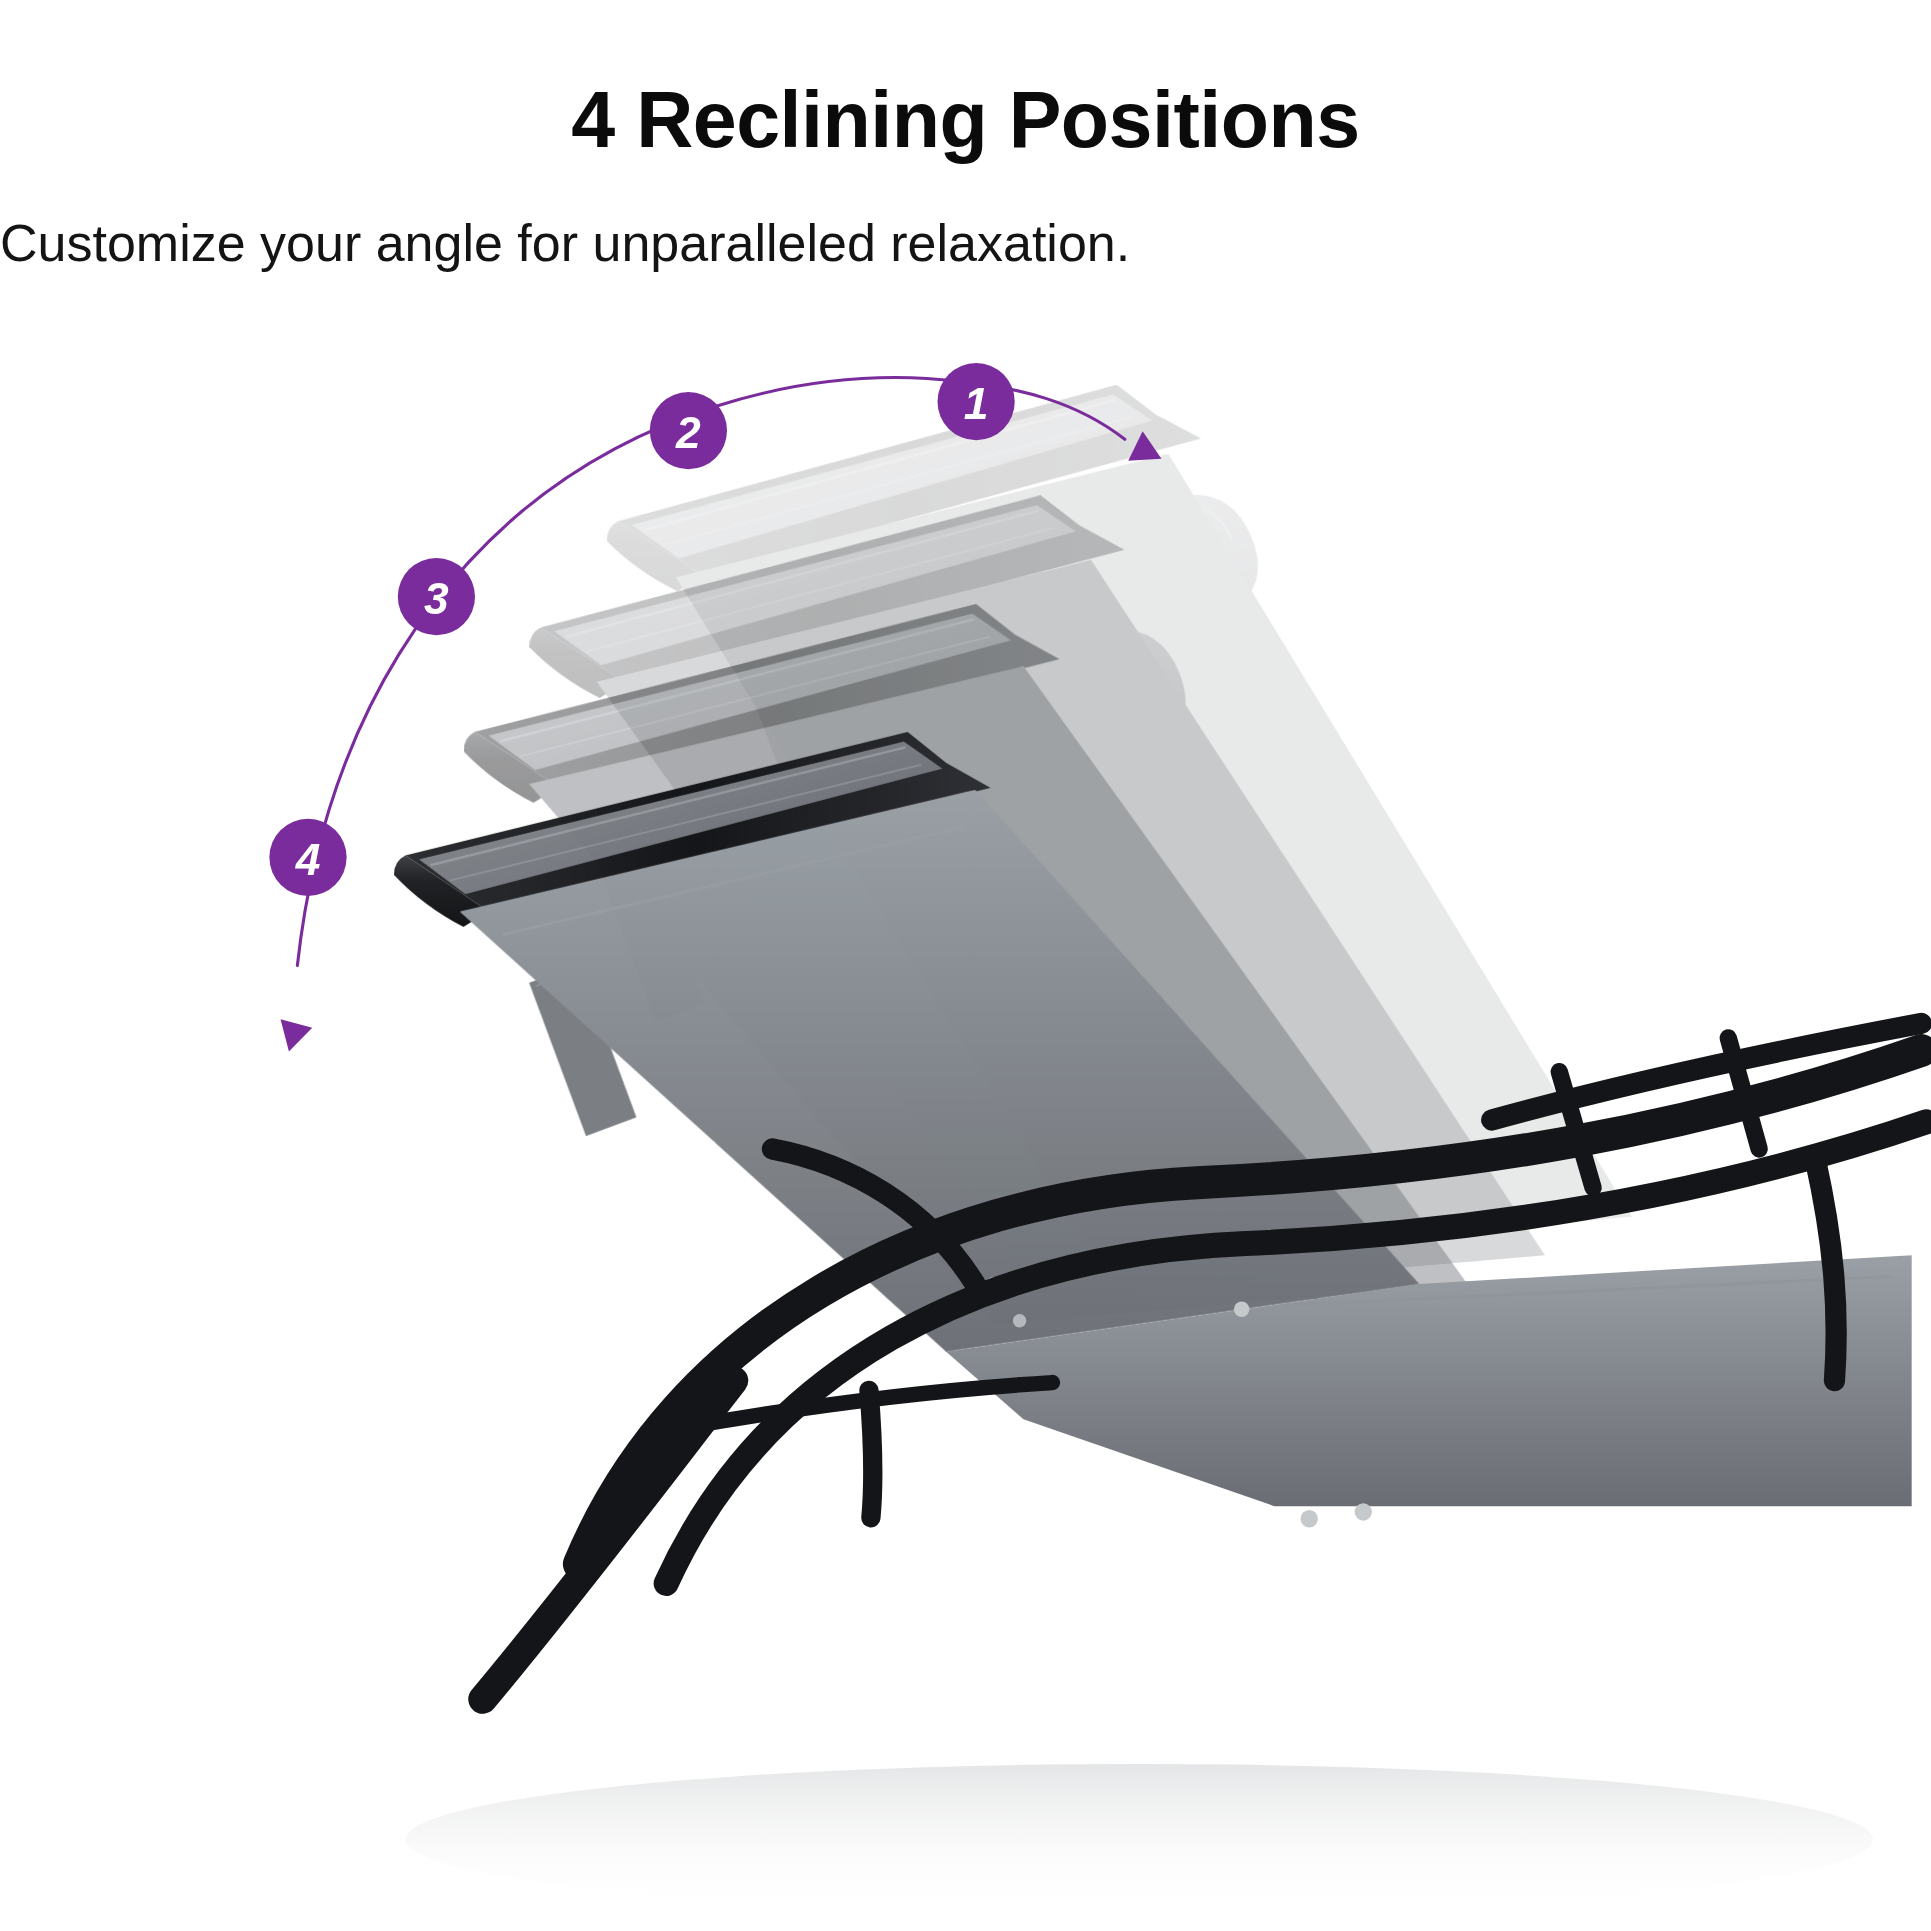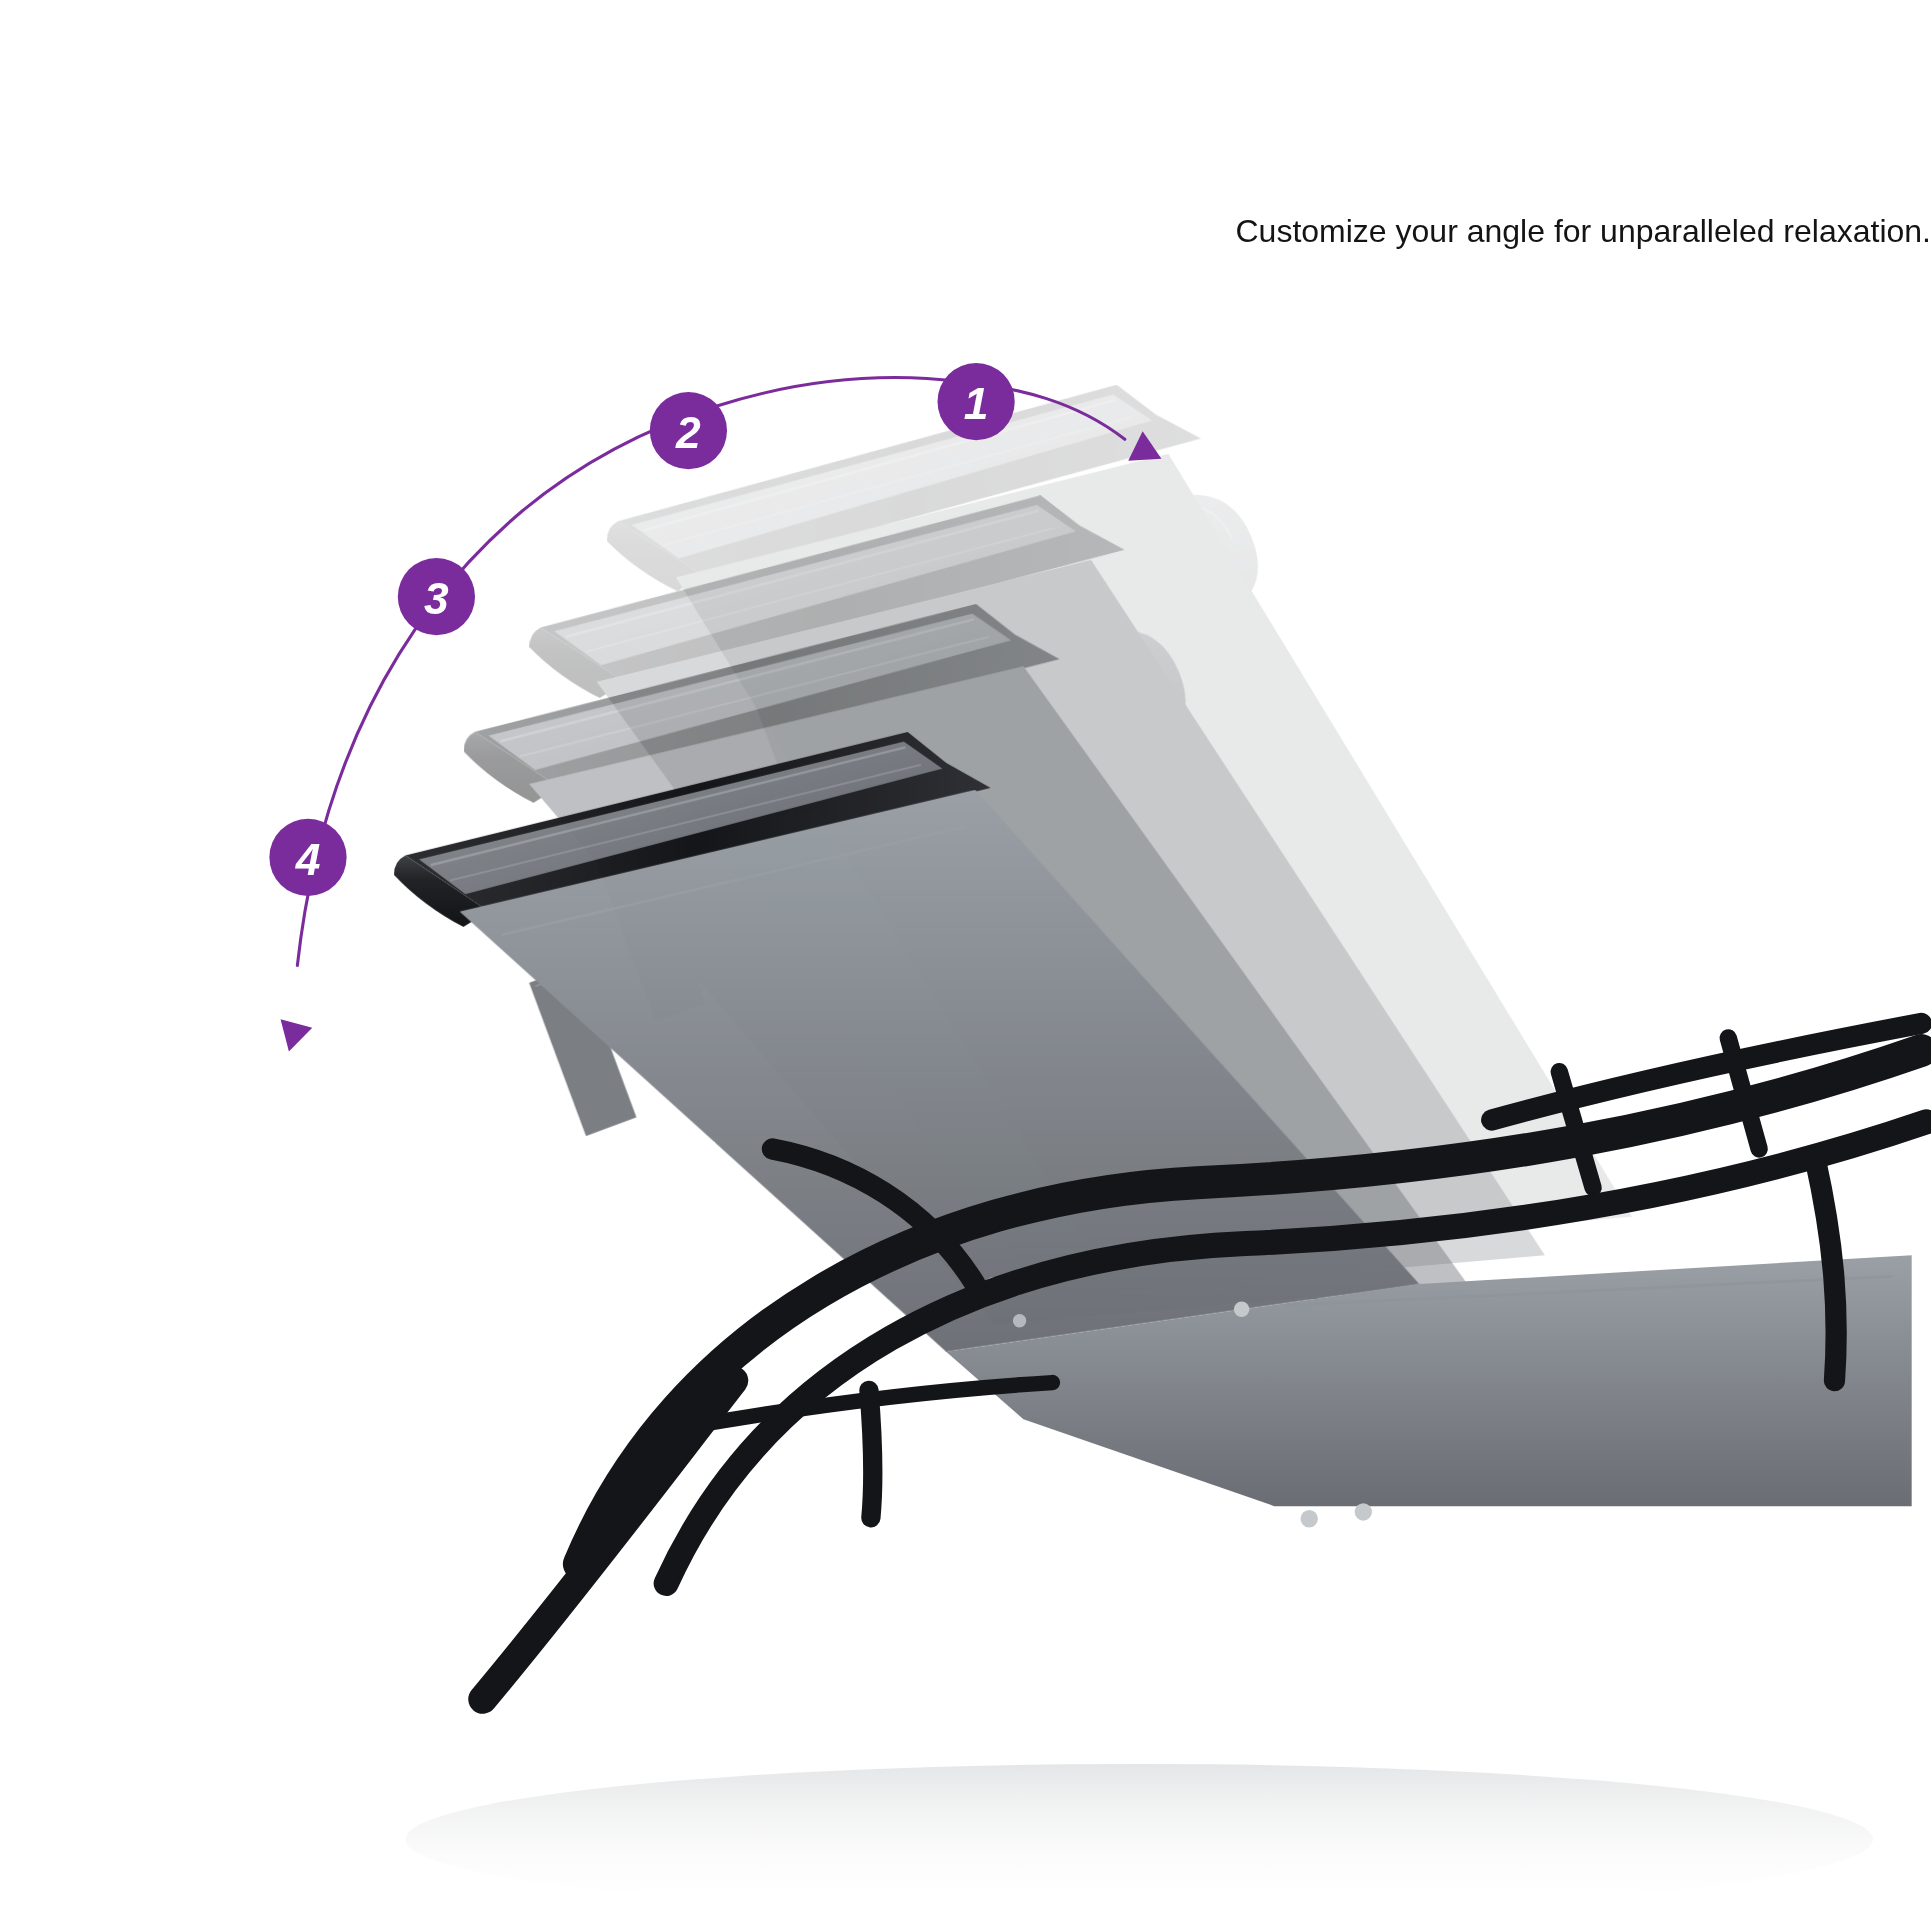--- a/index.html
+++ b/index.html
@@ -15,22 +15,22 @@
   
   .title{
     position:absolute; left:0; right:0; top:79px;
     text-align:center;
     font-size:79px; line-height:1.05;
     font-weight:700; color:#0b0b0b;
     letter-spacing:-0.5px;
   }
   .subtitle{
     position:absolute; left:0; right:0; top:212px;
-    text-align:right;
-    font-size:32px; line-height:1.2;
+    text-align:left;
+    font-size:52px; line-height:1.2;
     font-weight:400; color:#141414;
   }
 
   
   .overlay{position:absolute;left:0;top:0;width:1931px;height:1931px;}
 
   .badge-num{
     font-family:"Liberation Sans", sans-serif;
     font-weight:700;
     font-size:46px;
@@ -168,20 +168,21 @@
       <path d="M700,1480 C840,1455 960,1440 1090,1432" stroke="#141518" stroke-width="16"></path>
     </g>
 
     <g fill="#c6c9cc">
       <circle cx="1356" cy="1573" r="9"></circle>
       <circle cx="1412" cy="1566" r="9"></circle>
       <circle cx="1286" cy="1356" r="8"></circle>
     </g>
   </svg>
 
+  <div class="title">4 Reclining Positions</div>
 
   <div class="subtitle">Customize your angle for unparalleled relaxation.</div>
 
   <svg class="overlay" viewBox="0 0 2000 2000">
     <defs>
       <marker id="arrowEnd" markerWidth="10" markerHeight="10" refX="3" refY="5" orient="auto">
         <path d="M0,0 L9,5 L0,10 Z" fill="#7b2c9c"></path>
       </marker>
     </defs>
 

